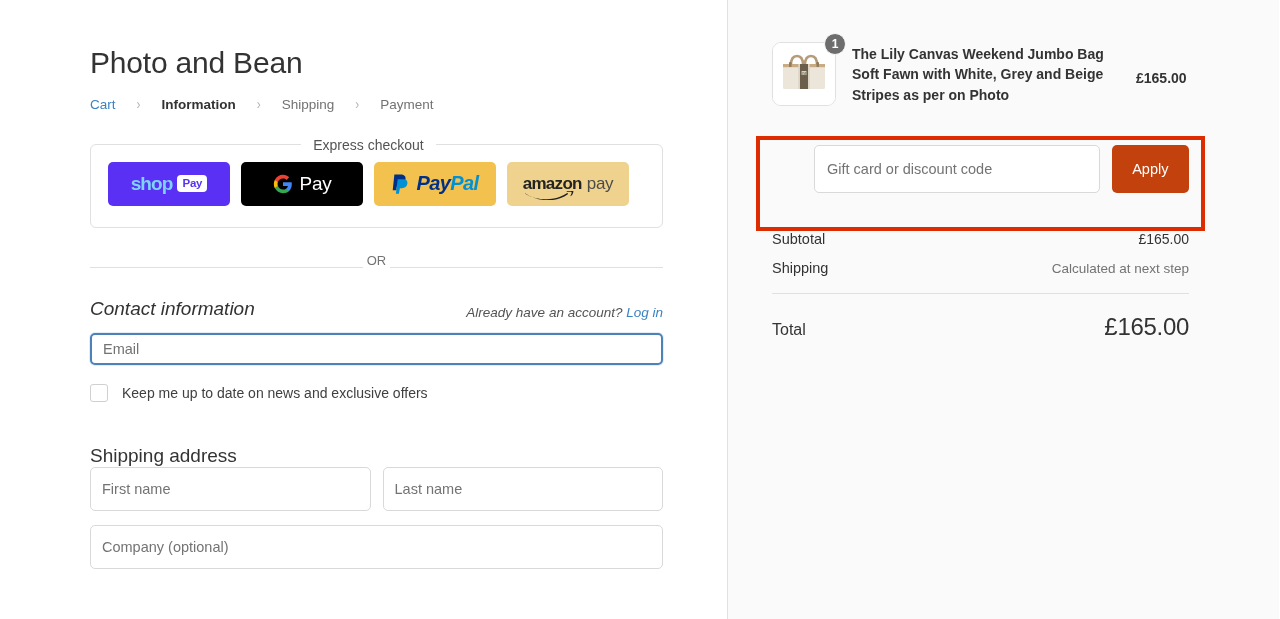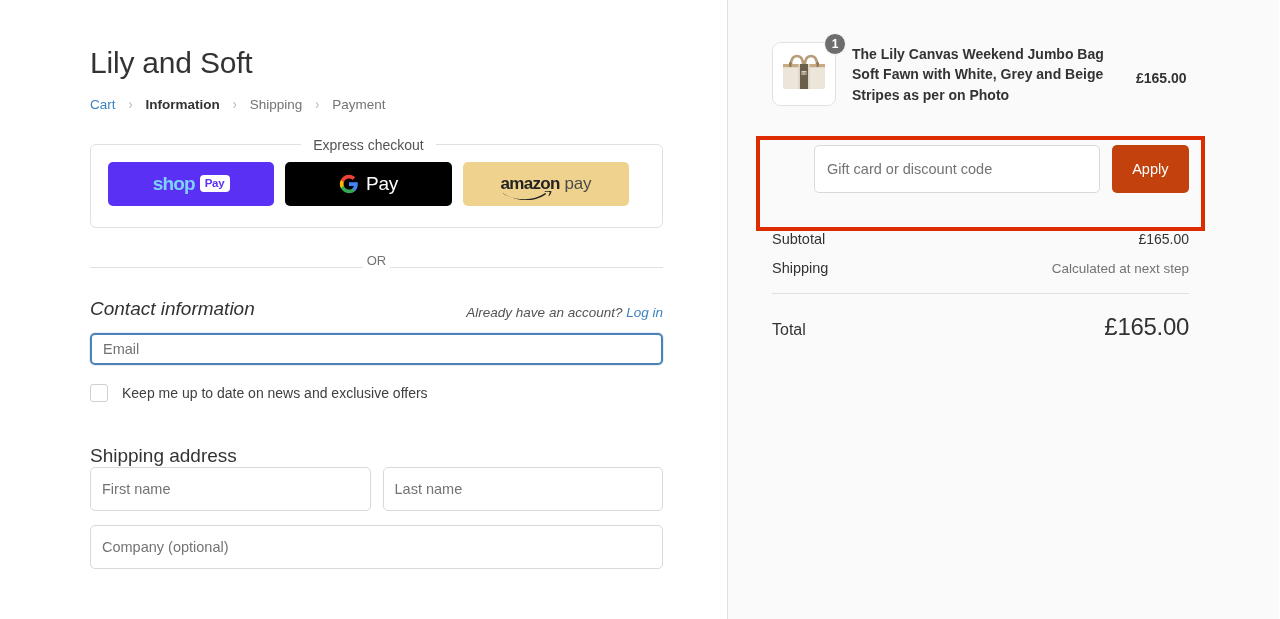--- a/index.html
+++ b/index.html
@@ -22,21 +22,21 @@
   }
   .left-inner { padding: 40px 60px 0 90px; width: 728px; }
 
   .shop-title {
     font-size: 30px; font-weight: 400; color: #333333;
     letter-spacing: -0.2px; line-height: 1.15; margin-top: 6px;
   }
 
   .breadcrumb {
     margin-top: 16px; display: flex; align-items: center;
-    font-size: 13.5px; gap: 4px;
+    font-size: 13.5px; gap: 12px;
   }
   .crumb { color: #737373; white-space: nowrap; }
   .crumb.link { color: #3b82c4; }
   .crumb.current { color: #333333; font-weight: bold; }
   .crumb-sep {
     color: #b3b3b3; font-size: 12px; margin: 0 9px;
     display: inline-block; transform: scaleY(1.15);
   }
 
   
@@ -192,21 +192,21 @@
   .grand-value { font-size: 24px; color: #333333; letter-spacing: -0.3px; }
 </style>
 </head>
 <body>
 
 <div class="page">
 
   <div class="left-col">
     <div class="left-inner">
 
-      <div class="shop-title">Lily and Soft</div>
+      <div class="shop-title">Photo and Bean</div>
 
       <div class="breadcrumb">
         <span class="crumb link">Cart</span>
         <span class="crumb-sep">›</span>
         <span class="crumb current">Information</span>
         <span class="crumb-sep">›</span>
         <span class="crumb">Shipping</span>
         <span class="crumb-sep">›</span>
         <span class="crumb">Payment</span>
       </div>
@@ -227,20 +227,29 @@
               <svg width="20" height="20" viewBox="0 0 48 48">
                 <path fill="#4285F4" d="M45.1 24.5c0-1.6-.1-3.1-.4-4.5H24v8.5h11.8c-.5 2.7-2.1 5-4.4 6.6v5.5h7.1c4.2-3.8 6.6-9.5 6.6-16.1z"></path>
                 <path fill="#34A853" d="M24 46c6 0 11-2 14.6-5.4l-7.1-5.5c-2 1.3-4.5 2.1-7.5 2.1-5.8 0-10.6-3.9-12.4-9.1H4.3v5.7C7.9 41.1 15.4 46 24 46z"></path>
                 <path fill="#FBBC05" d="M11.6 28.1c-.5-1.4-.7-2.8-.7-4.1s.3-2.8.7-4.1v-5.7H4.3C2.8 17.1 2 20.4 2 24s.8 6.9 2.3 9.8l7.3-5.7z"></path>
                 <path fill="#EA4335" d="M24 10.8c3.3 0 6.2 1.1 8.5 3.3l6.3-6.3C35 4.2 30 2 24 2 15.4 2 7.9 6.9 4.3 14.2l7.3 5.7c1.8-5.2 6.6-9.1 12.4-9.1z"></path>
               </svg>
               <span class="gpay-word">Pay</span>
             </span>
           </button>
 
+          <button class="pay-btn pay-paypal">
+            <span class="paypal-wrap">
+              <svg width="19" height="22" viewBox="0 0 24 28">
+                <path fill="#003087" d="M4.2 2h8.1c4 0 6.6 2 6.1 5.9-.5 4.2-3.5 6.2-7.7 6.2H7.9L6.6 22H2.1L4.2 2z"></path>
+                <path fill="#0090d4" d="M8.4 8h7.1c3.6 0 5.8 1.9 5.3 5.5-.5 3.9-3.3 5.8-7.1 5.8h-2.5L10 26.5H6.1L8.4 8z"></path>
+              </svg>
+              <span><span class="paypal-pay">Pay</span><span class="paypal-pal">Pal</span></span>
+            </span>
+          </button>
 
           <button class="pay-btn pay-amazon">
             <span class="amazon-wrap">
               <span style="position:relative;display:inline-block;">
                 <span class="amazon-word">amazon</span>
                 <svg width="56" height="9" viewBox="0 0 56 9" style="position:absolute;left:2px;bottom:-6px;">
                   <path fill="#232323" d="M1 3.2c7.5 4.6 18.8 6.2 27.8 4.3 4.6-1 9.2-2.8 13-5.3.9-.6 1.6.5.7 1.2-5 3.7-12.1 5.9-18.8 5.9-8.9 0-16.9-2.7-22.9-6.6-.6-.4-.3-1 .2-.7z"></path>
                   <path fill="#232323" d="M46.6 1.2c-.5-.7-3.4-.3-4.7-.2-.4 0-.5-.3-.1-.6 2.3-1.3 5.9-1 6.4-.5.5.5-.1 3.7-2.2 5.2-.3.2-.6.1-.5-.3.4-1.1 1.5-3 1.1-3.6z"></path>
                 </svg>
               </span>

